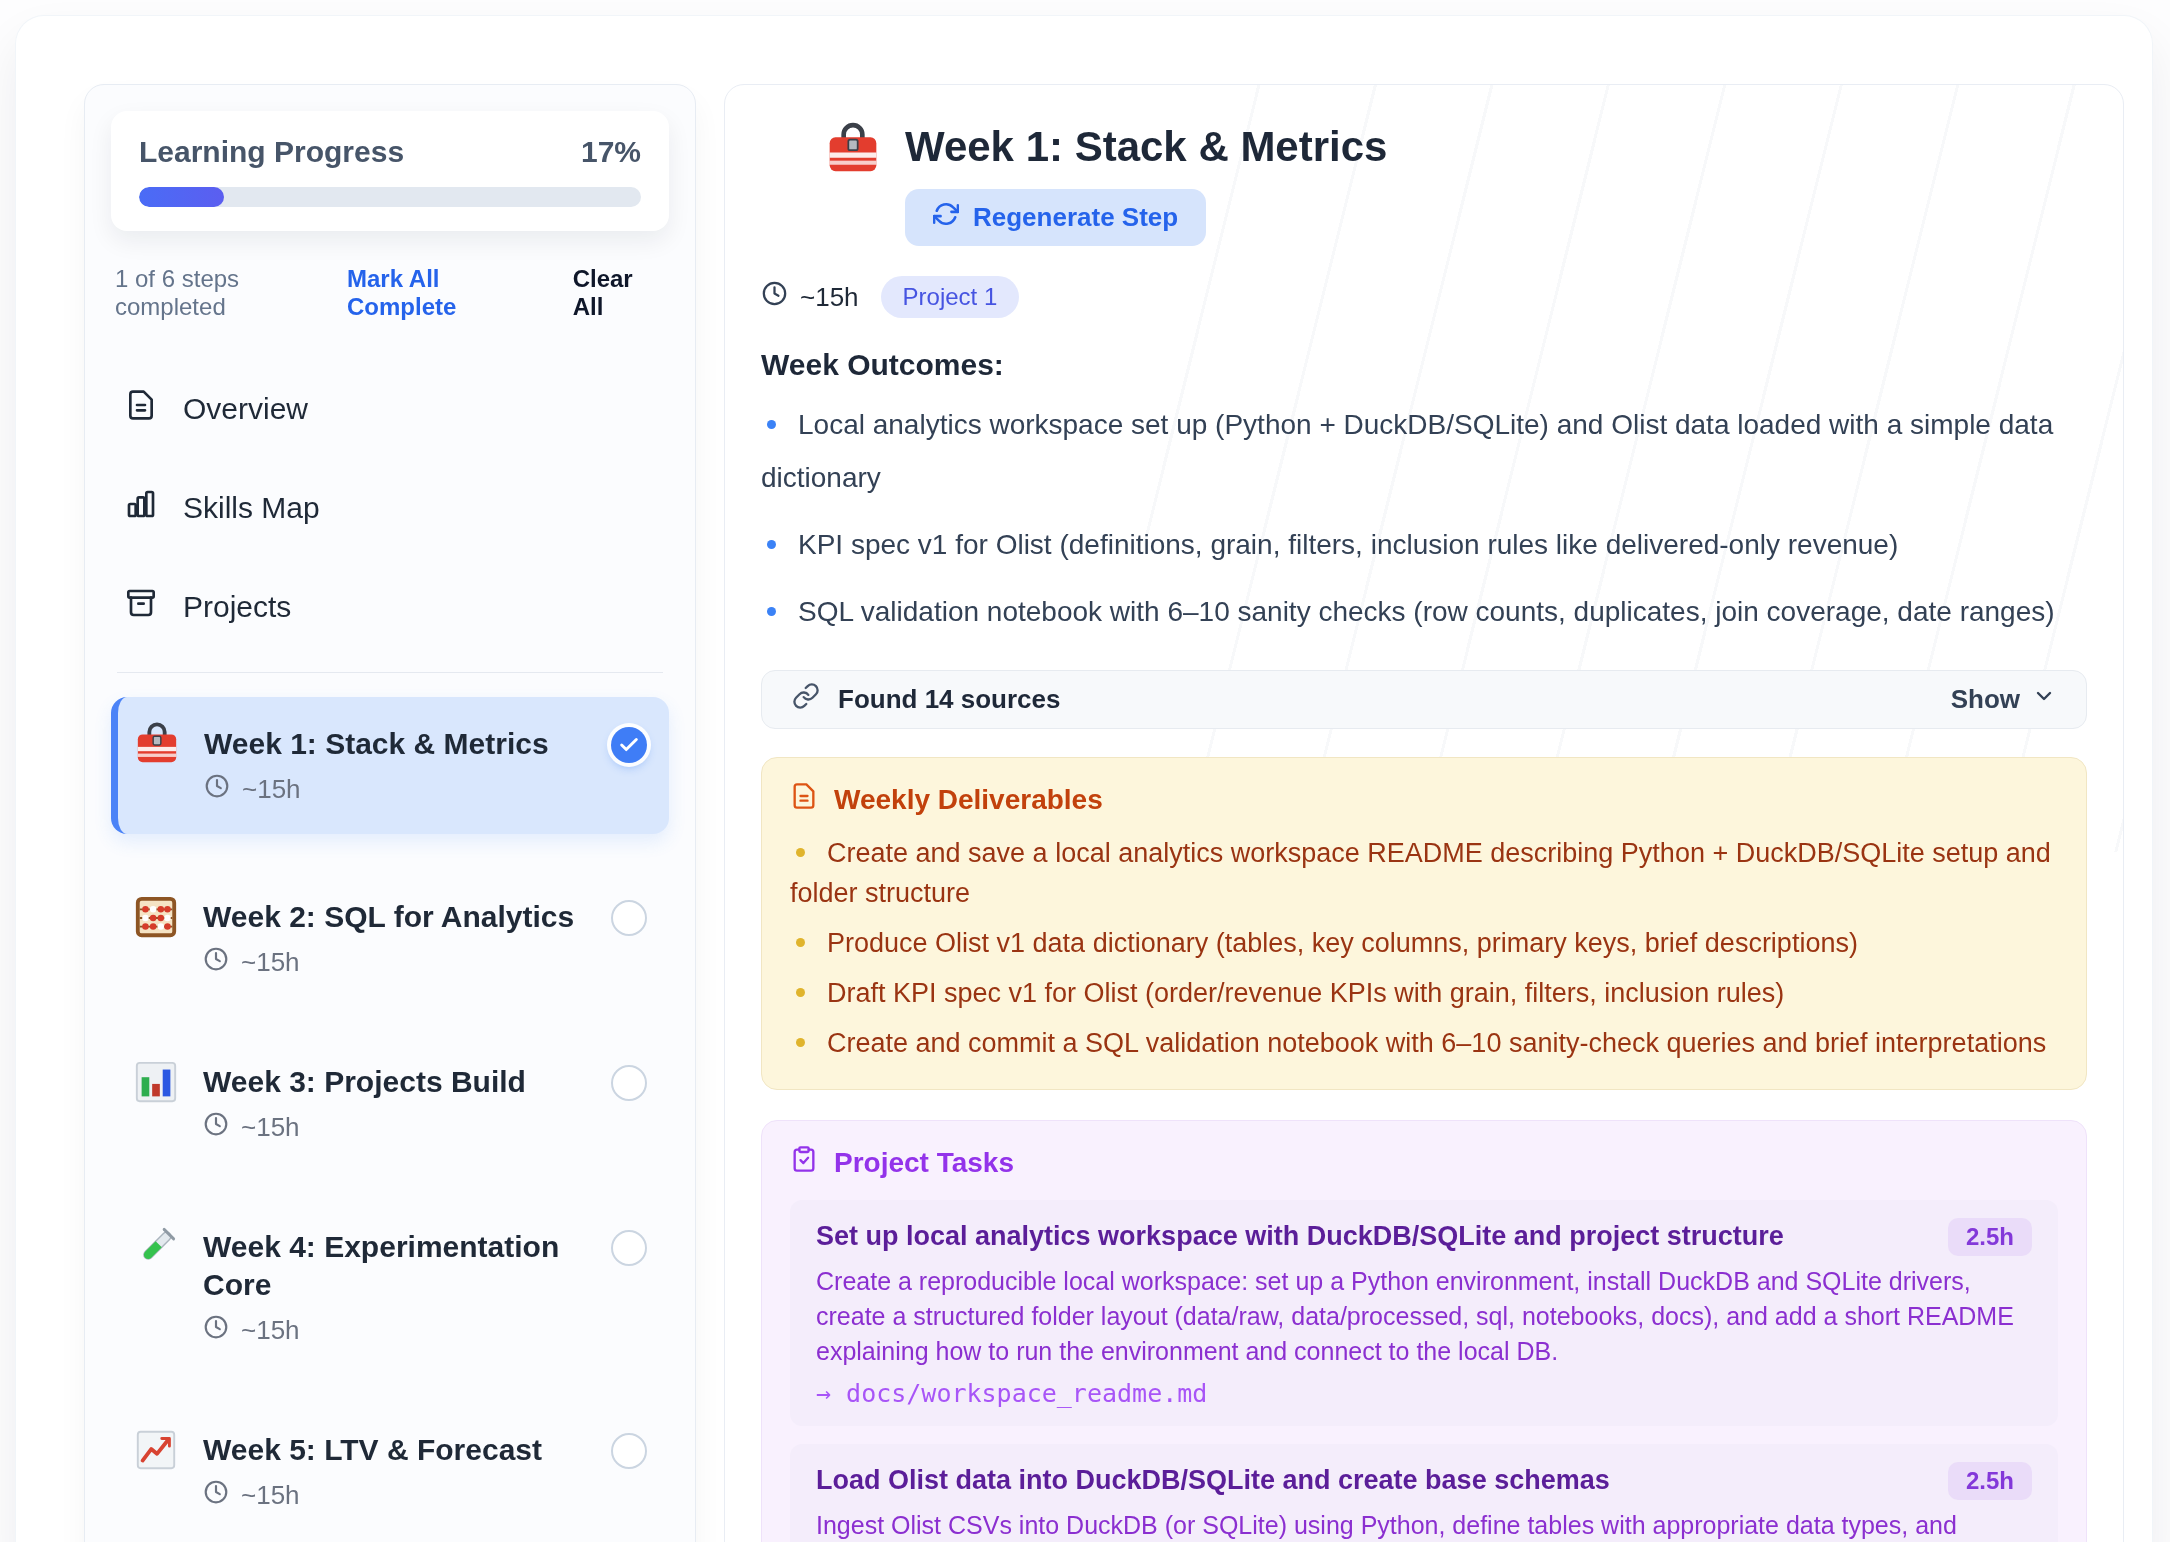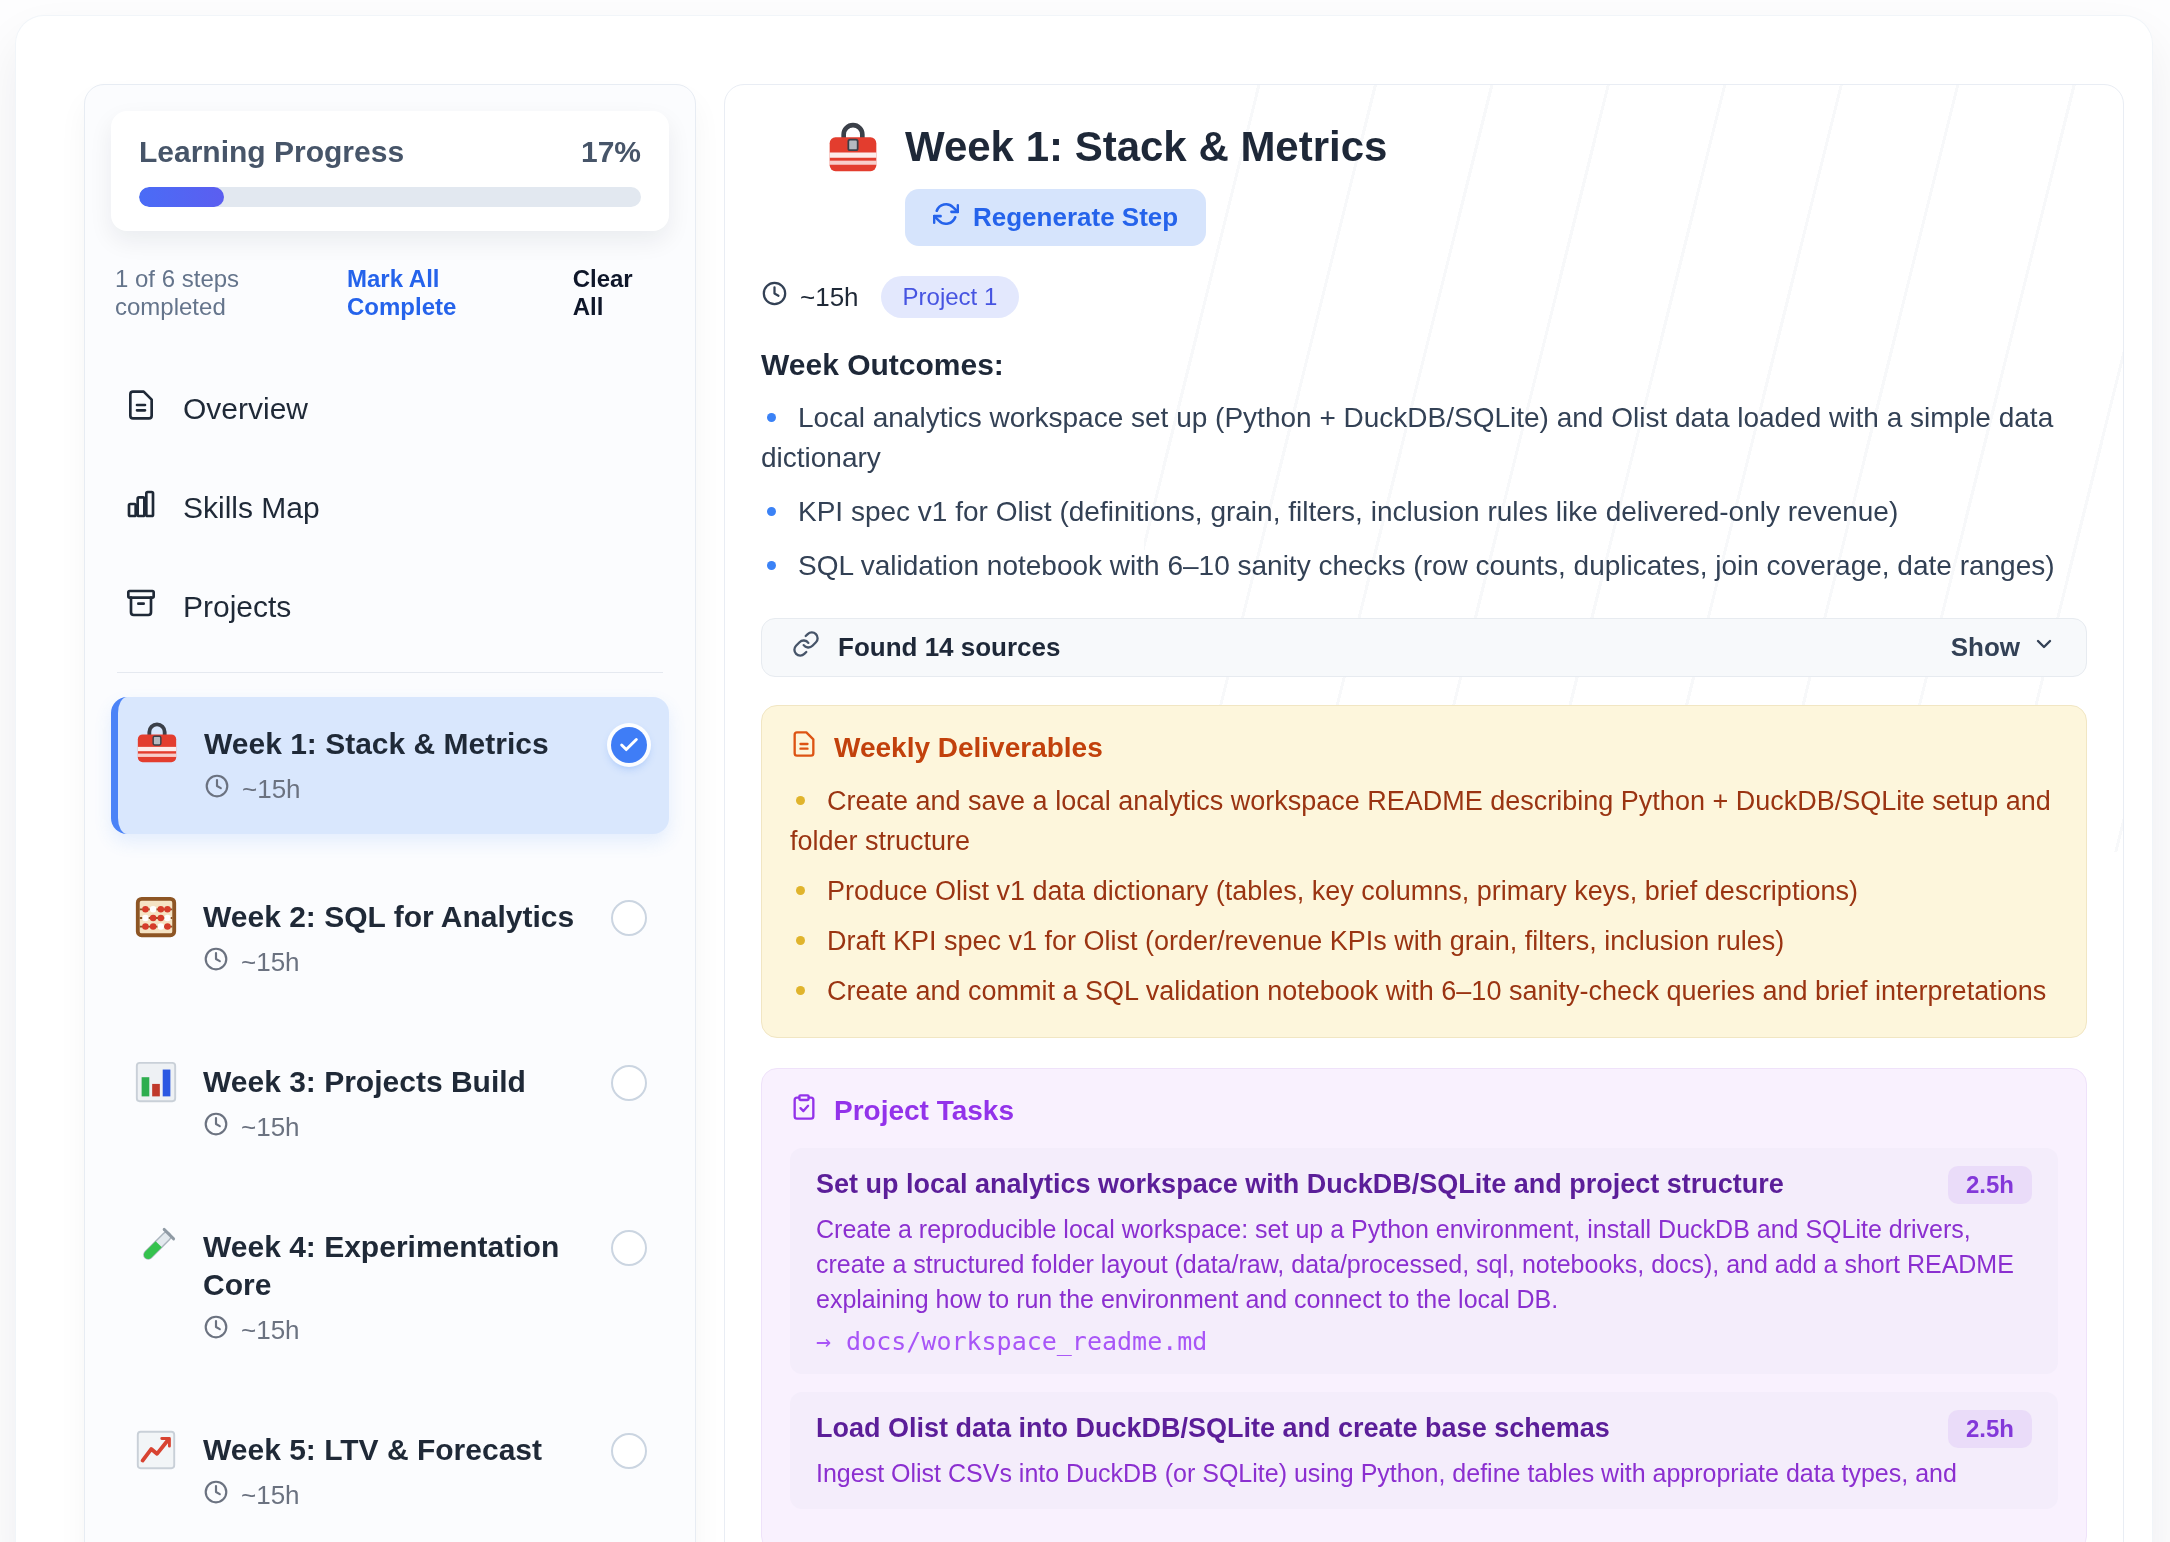--- a/index.html
+++ b/index.html
@@ -80,21 +80,21 @@
   .meta-row { display:flex; align-items:center; gap:22px; margin-top:30px; position:relative; }
   .meta-time { display:flex; align-items:center; gap:12px; color:#1f2937; font-size:26px; }
   .meta-time svg { width:27px; height:27px; stroke:#334155; fill:none; stroke-width:2;
                    stroke-linecap:round; stroke-linejoin:round; }
   .project-badge { background:#e3e8fd; color:#4654e1; font-size:24px; padding:7px 22px;
                    border-radius:999px; }
 
   .outcomes-heading { margin-top:30px; font-size:30px; font-weight:700; color:#1e2838;
                       position:relative; }
   .outcomes { margin-top:16px; position:relative; }
-  .outcome-item { font-size:28px; color:#334155; line-height:40px; margin-bottom:14px; }
+  .outcome-item { font-size:28px; color:#334155; line-height:53px; margin-bottom:14px; }
   .dot { display:inline-block; width:9px; height:9px; border-radius:50%;
          margin:0 22px 5px 6px; }
   .dot.blue { background:#3b82f6; }
   .dot.amber { background:#e0b42c; }
 
   .sources-bar { margin-top:32px; height:59px; display:flex; align-items:center;
                  justify-content:space-between; padding:0 30px; background:#f7f9fb;
                  border:1px solid #e7ebf0; border-radius:14px; position:relative; }
   .sources-left { display:flex; align-items:center; gap:18px; font-size:26px;
                   font-weight:700; color:#1e2838; }

